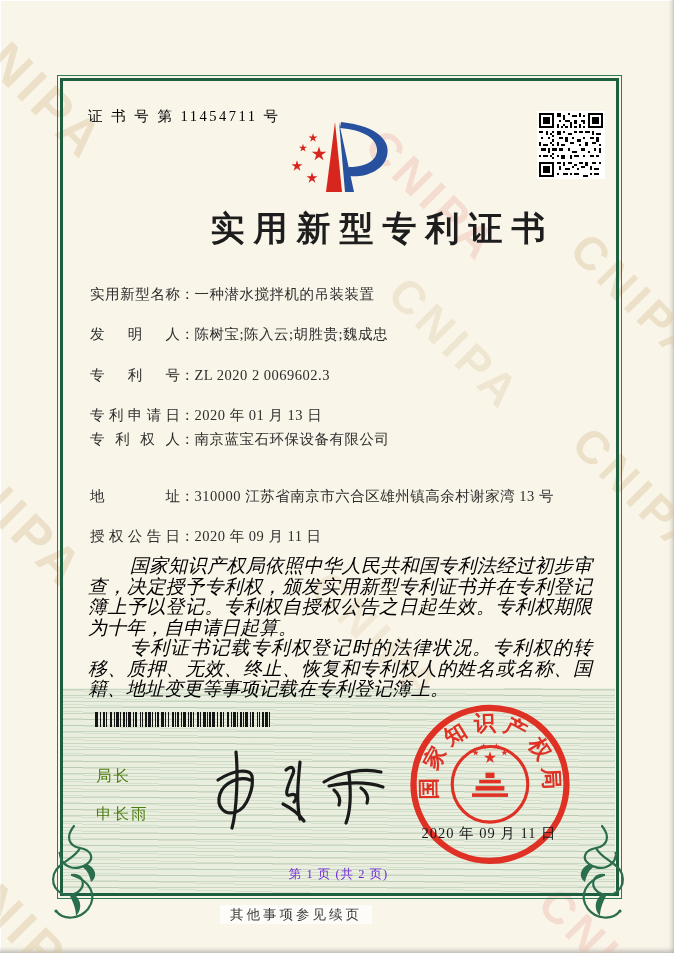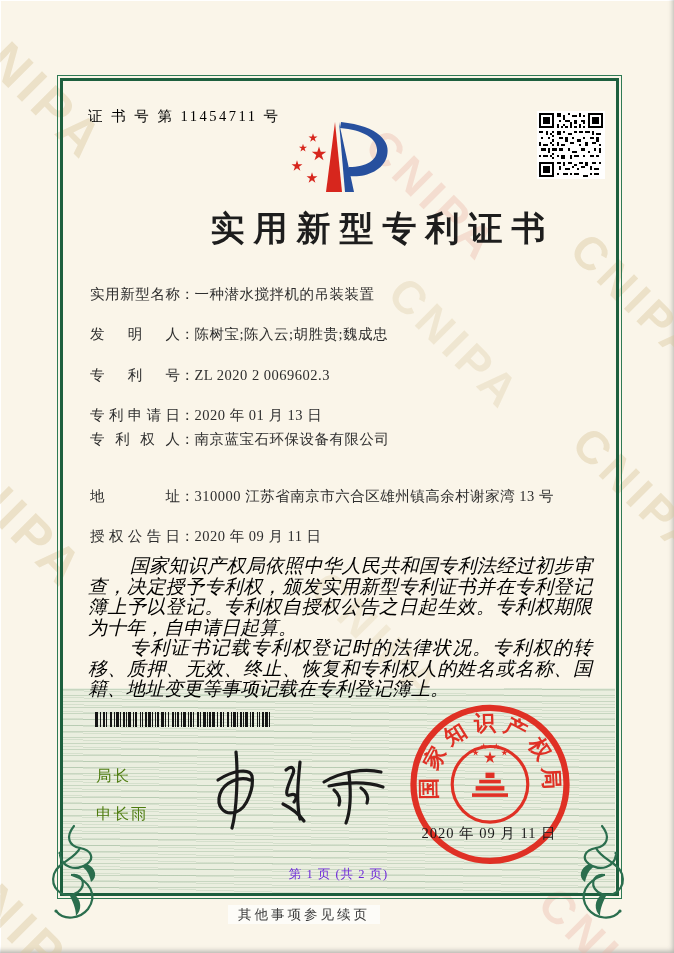--- a/index.html
+++ b/index.html
@@ -78,21 +78,21 @@
   .seal-date{
     position:absolute;left:403px;top:824px;width:172px;z-index:6;
     text-align:center;font-size:14.5px;color:#1b1b1b;letter-spacing:1px;
     font-style:normal;white-space:nowrap;
   }
   .page-num{
     position:absolute;left:57px;top:866px;width:563px;z-index:4;
     text-align:center;font-size:12.5px;color:#6d28d9;letter-spacing:1px;
   }
   .cont-note{
-    position:absolute;left:12px;top:906px;width:584px;z-index:4;
+    position:absolute;left:4px;top:906px;width:584px;z-index:4;
     text-align:center;font-size:13.5px;color:#3a3a3a;letter-spacing:3px;
   }
   .cont-note span{background:#fdfcf8;padding:2px 10px;}
   .hidden-defs{position:absolute;width:0;height:0;overflow:hidden;}
 </style>
 </head>
 <body>
 
 <div class="page">
 

